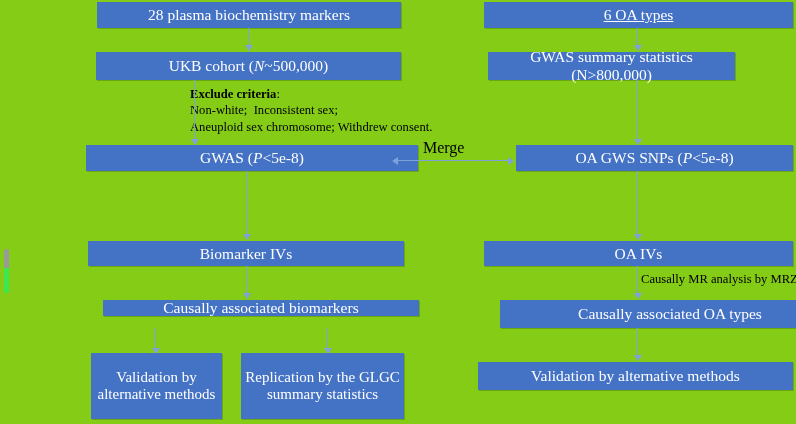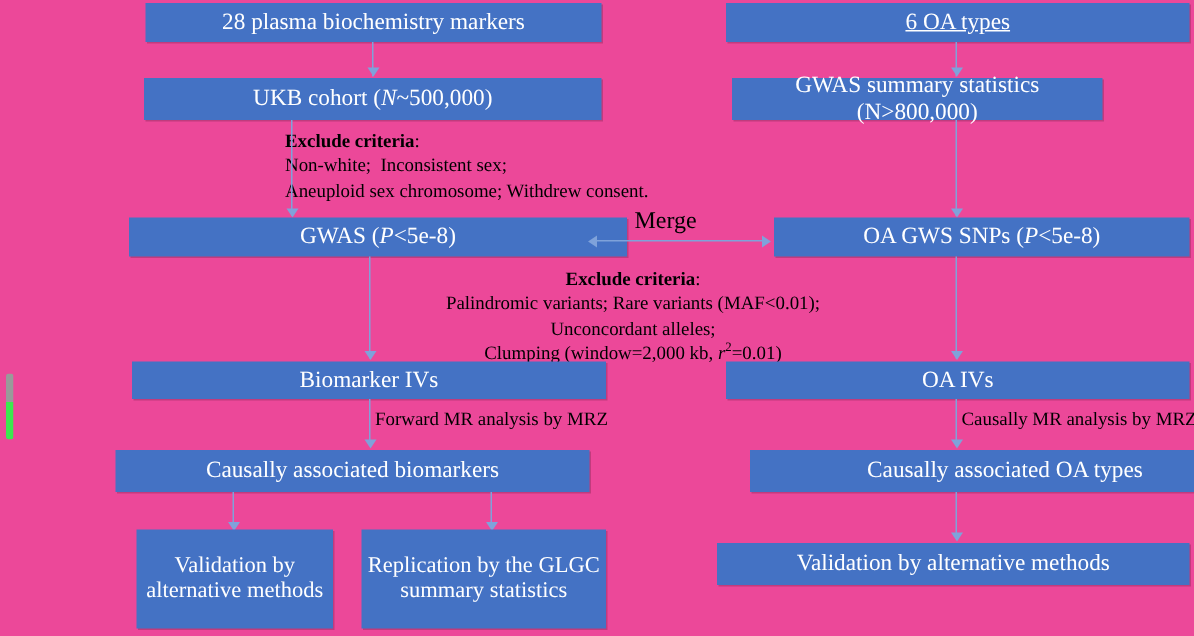--- a/index.html
+++ b/index.html
@@ -7,21 +7,21 @@
     padding: 0;
     background: #ffffff;
   }
   body {
     font-family: "Liberation Serif", "DejaVu Serif", serif;
   }
   #canvas {
     position: relative;
     width: 796px;
     height: 424px;
-    background: #ec4899;
+    background: #84cc16;
     overflow: hidden;
   }
   .box {
     position: absolute;
     background: #4472C4;
     color: #ffffff;
     display: flex;
     align-items: center;
     justify-content: center;
     text-align: center;
@@ -144,44 +144,39 @@
 
   <div class="box single" style="left:516px; top:145px; width:277px; height:26px;">
     <span>OA GWS SNPs (<i>P</i>&lt;5e-8)</span>
   </div>
 
   <div class="merge-label" style="left:423px; top:139px;">Merge</div>
   <div class="hline" style="left:396px; top:160px; width:114px;"></div>
   <div class="arrowhead-left" style="left:392px; top:156.5px;"></div>
   <div class="arrowhead-right" style="left:508px; top:156.5px;"></div>
 
-  <div class="note center" style="left:212px; top:178px; width:420px;"><span class="hd">Exclude criteria</span><span>:</span>
-<span>Palindromic variants; Rare variants (MAF&lt;0.01);</span>
-<span>Unconcordant alleles;</span>
-<span>Clumping (window=2,000 kb, <i>r</i><sup>2</sup>=0.01)</span></div>
 
   <div class="vline" style="left:246px; top:171px; height:68px;"></div>
   <div class="arrowhead-down" style="left:242.5px; top:234px;"></div>
 
   <div class="vline" style="left:637px; top:171px; height:68px;"></div>
   <div class="arrowhead-down" style="left:633.5px; top:234px;"></div>
 
   <div class="box single" style="left:88px; top:241px; width:316px; height:25px;">Biomarker IVs</div>
 
   <div class="box single" style="left:484px; top:241px; width:309px; height:25px;">OA IVs</div>
 
   <div class="vline" style="left:246px; top:266px; height:31px;"></div>
   <div class="arrowhead-down" style="left:242.5px; top:293px;"></div>
-  <div class="edge-label" style="left:250px; top:272px;">Forward MR analysis by MRZ</div>
 
   <div class="vline" style="left:637px; top:266px; height:31px;"></div>
   <div class="arrowhead-down" style="left:633.5px; top:293px;"></div>
   <div class="edge-label" style="left:641px; top:272px;">Causally MR analysis by MRZ</div>
 
-  <div class="box single" style="left:77px; top:300px; width:316px; height:28px;">Causally associated biomarkers</div>
+  <div class="box single" style="left:103px; top:300px; width:316px; height:16px;">Causally associated biomarkers</div>
 
   <div class="box single" style="left:500px; top:300px; width:340px; height:28px;">Causally associated OA types</div>
 
   <div class="vline" style="left:155px; top:328px; height:24px;"></div>
   <div class="arrowhead-down" style="left:151.5px; top:348px;"></div>
 
   <div class="vline" style="left:327px; top:328px; height:24px;"></div>
   <div class="arrowhead-down" style="left:323.5px; top:348px;"></div>
 
   <div class="vline" style="left:637px; top:328px; height:31px;"></div>

